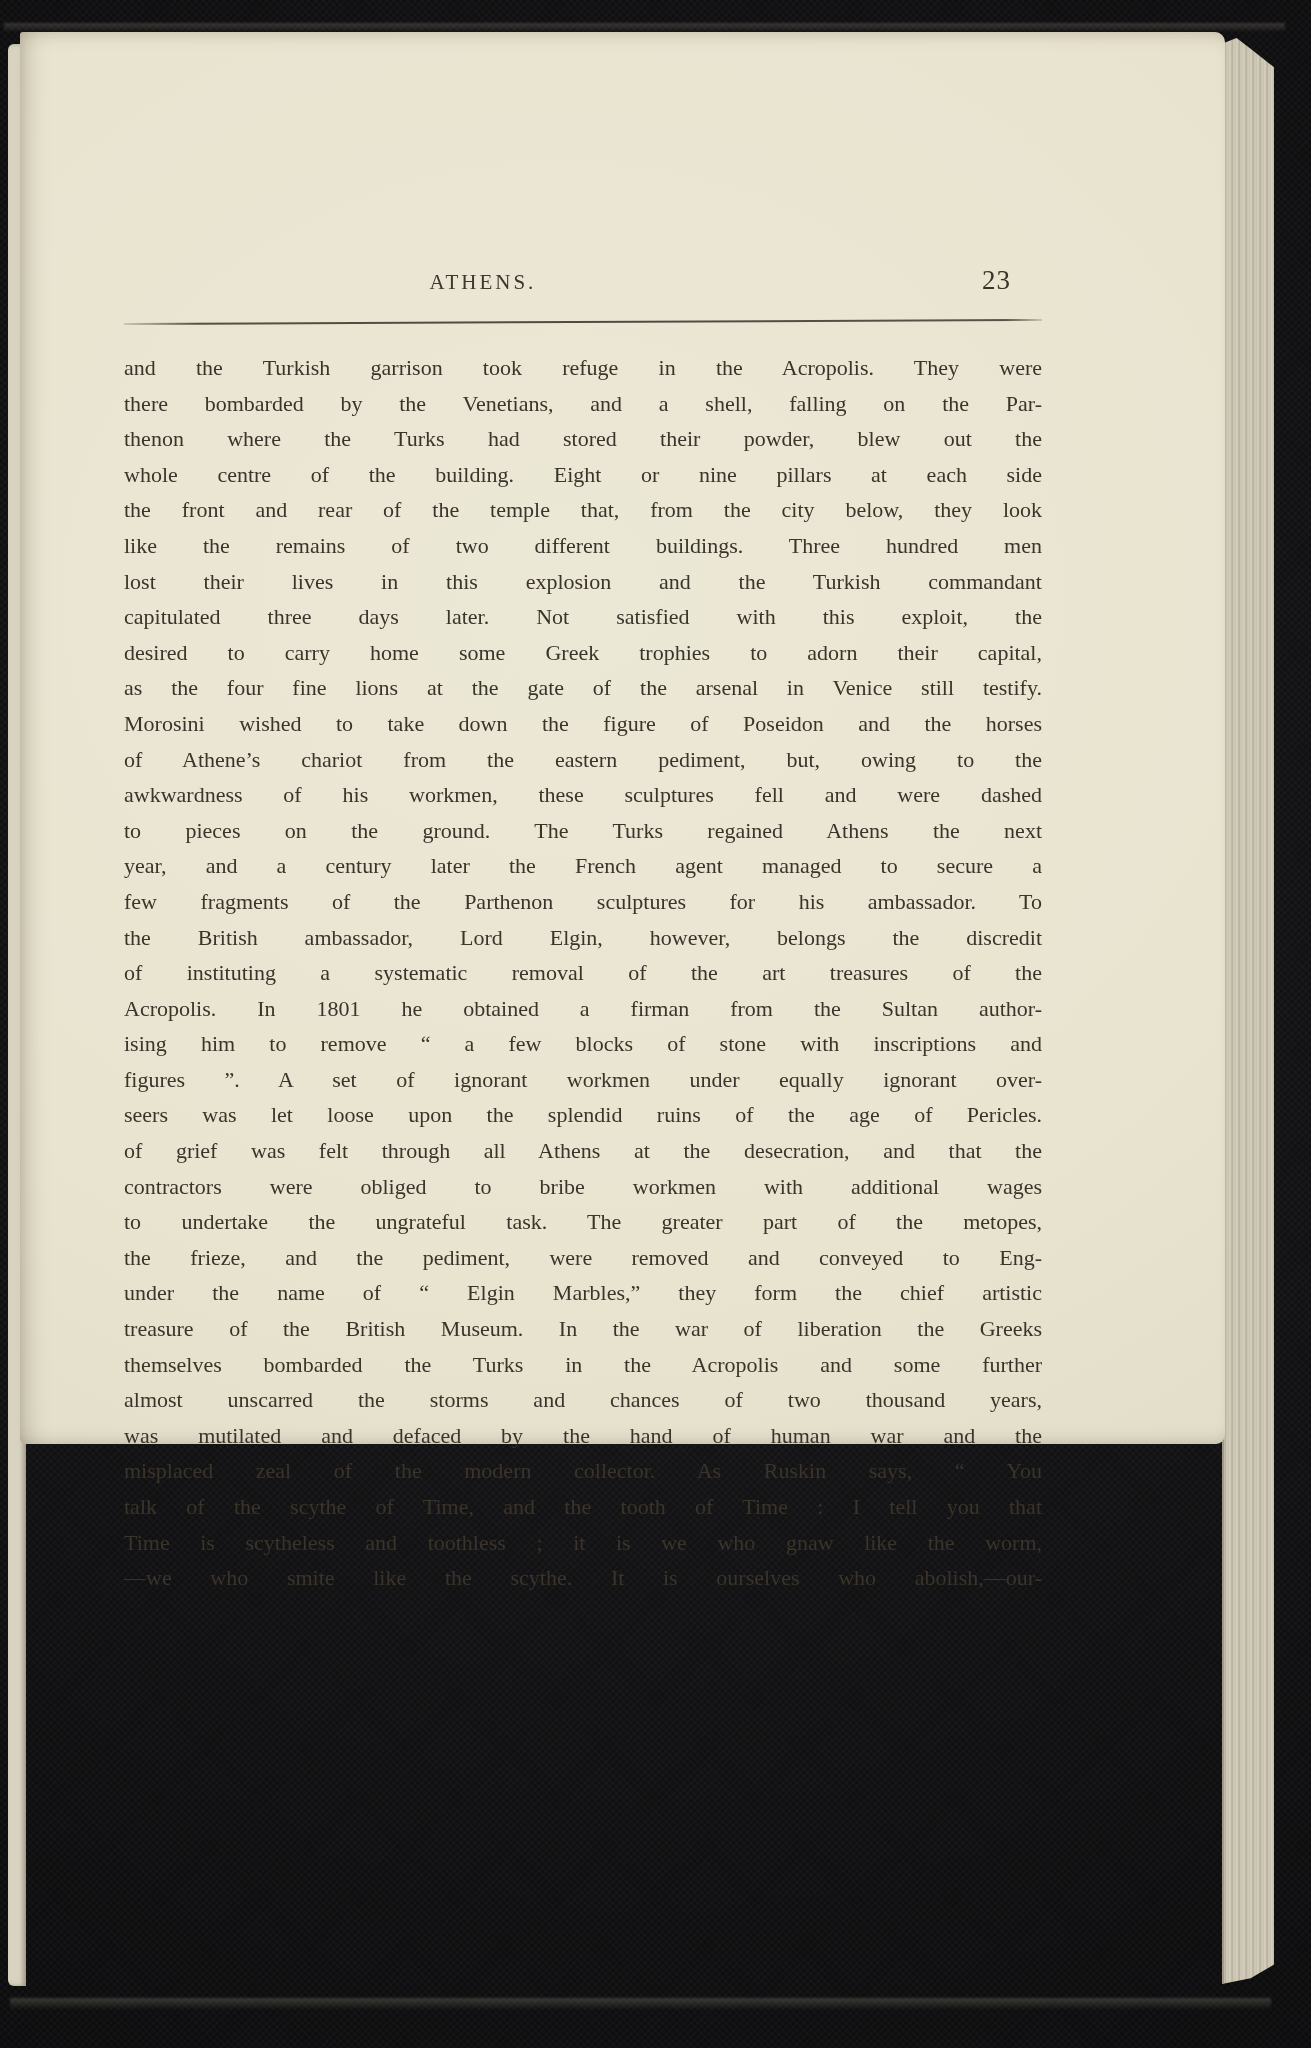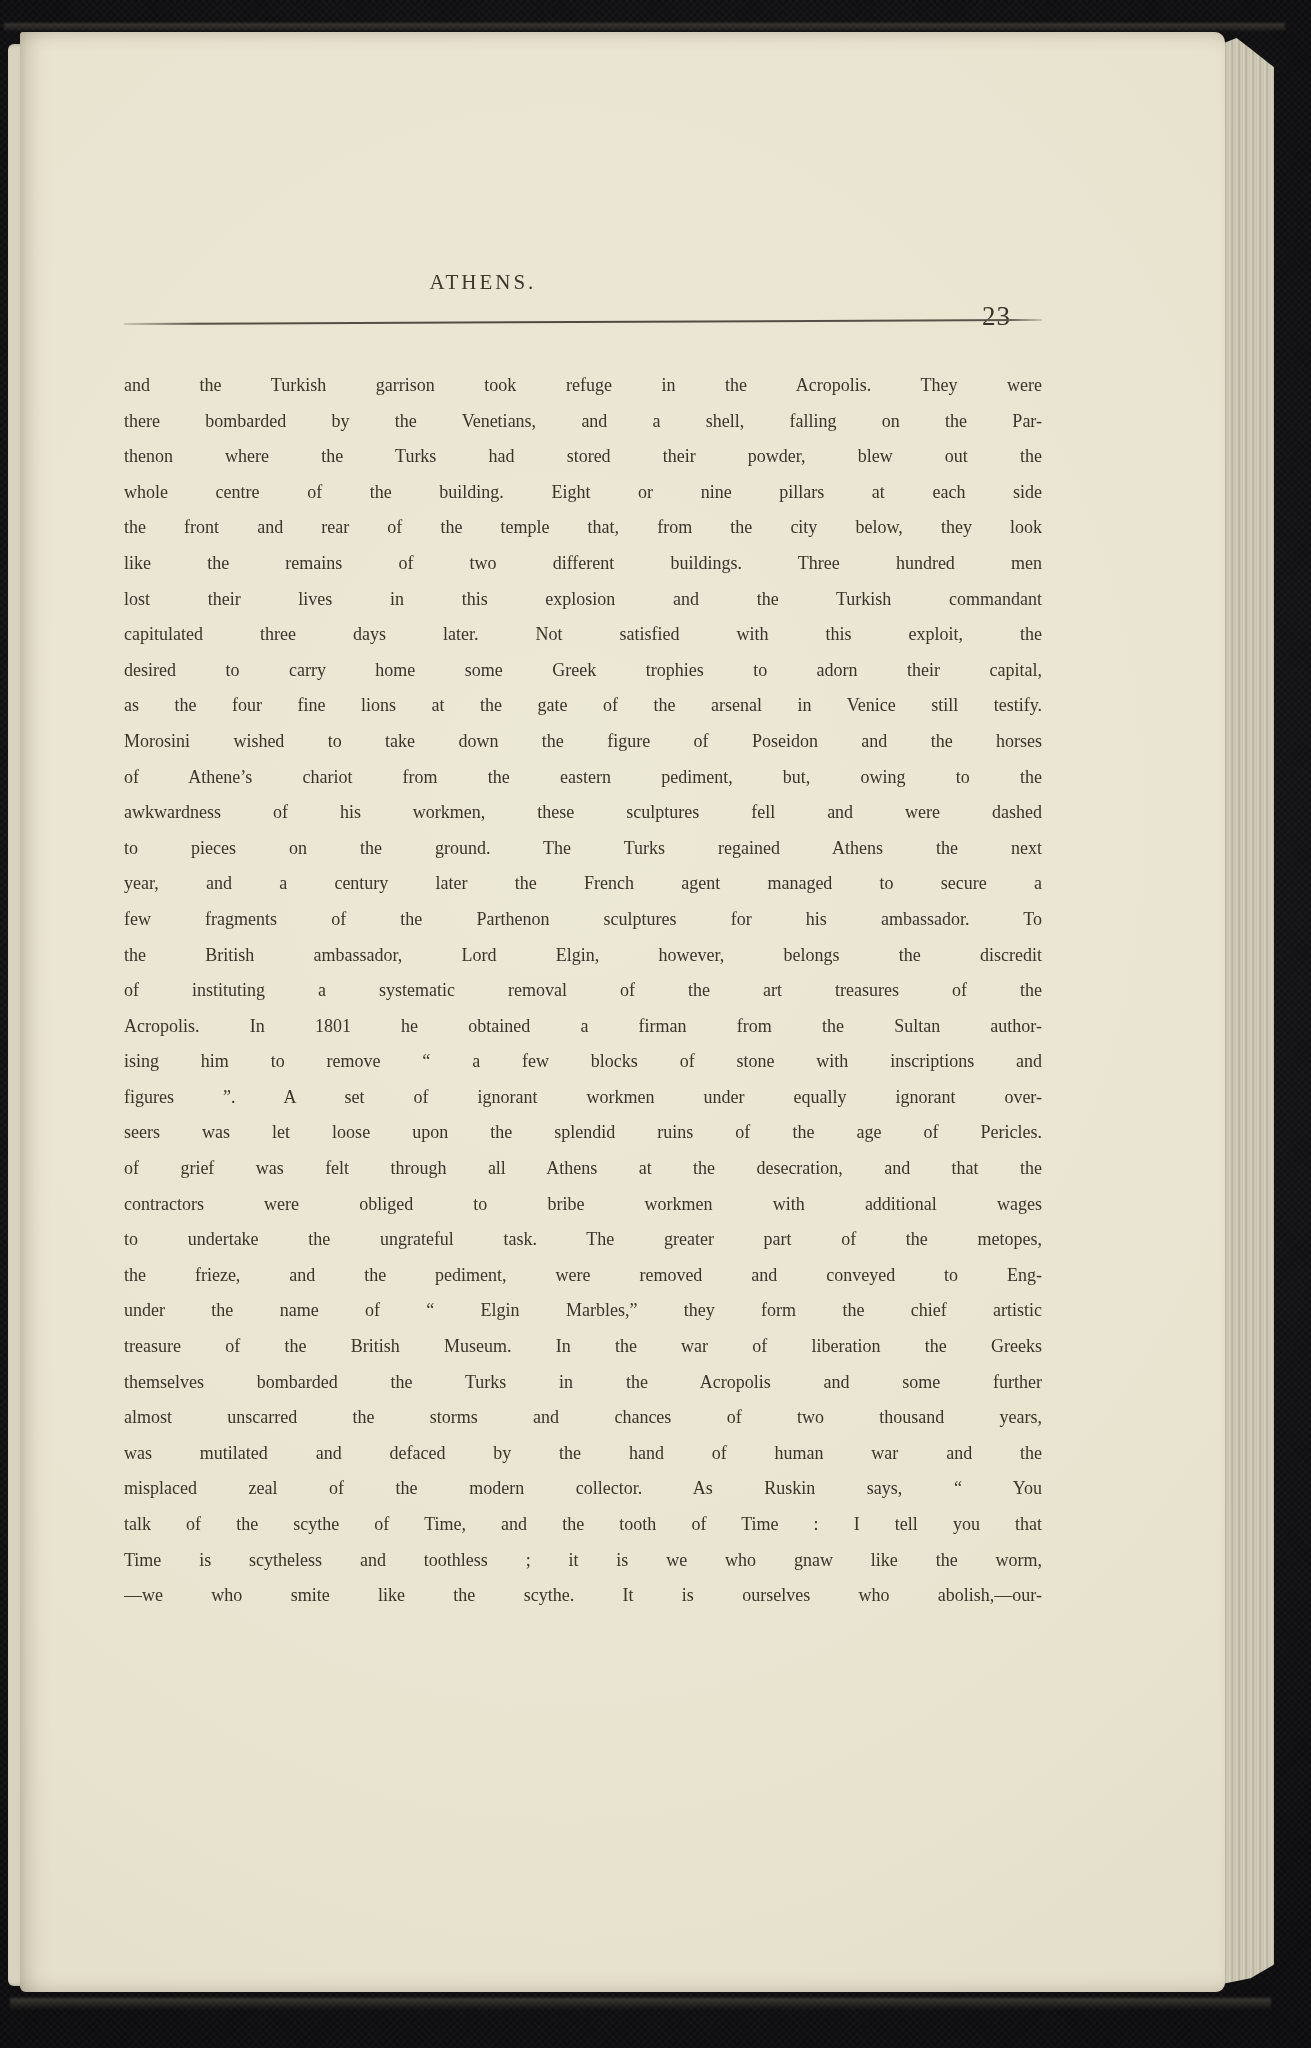--- a/index.html
+++ b/index.html
@@ -43,52 +43,51 @@
     position: absolute; left: 1222px; top: 38px; width: 52px; height: 1950px;
     background: repeating-linear-gradient(90deg,
       #d6d1bf 0px, #cdc8b5 2px, #b1ab97 3px, #d2cdba 5px, #c4bfac 7px);
     clip-path: polygon(0 0.3%, 28% 0%, 55% 0.55%, 100% 1.5%, 100% 98.8%, 55% 99.5%, 0 99.8%);
     border-radius: 0 8px 8px 0;
     box-shadow: inset 2px 0 0 rgba(120,113,95,0.55);
   }
 
   
   .page {
-    position: absolute; left: 20px; top: 32px; width: 1205px; height: 1960px;
+    position: absolute; left: 20px; top: 32px; width: 1205px; height: 1412px;
     background: radial-gradient(120% 90% at 45% 40%, #ece8d6 0%, var(--paper, #e9e4d0) 55%, #dfdac6 100%);
     border-radius: 3px 10px 9px 6px;
     box-shadow:
       inset 20px 0 26px -18px rgba(80,70,50,0.38),
       inset 0 14px 20px -16px rgba(80,70,50,0.30),
       inset 0 -14px 20px -16px rgba(80,70,50,0.28);
     color: var(--ink, #3a342b);
   }
 
   .running-title {
     position: absolute; top: 238px; left: 463px;
     transform: translateX(-50%);
     font-size: 21px; letter-spacing: 3px;
     color: #3d372e;
     white-space: nowrap;
   }
   .page-number {
     position: absolute; top: 233px; left: 962px;
     font-size: 27px; letter-spacing: 1px;
     color: #39332a;
-    margin-top: 36px;
   }
   .head-rule {
     position: absolute; top: 289px; left: 104px; width: 918px; height: 2px;
     background: linear-gradient(90deg, #57514637, #564f44 8%, #4f4940 55%, #5a5349 96%, #57514637);
     transform: rotate(-0.25deg);
   }
 
   .body-text {
-    position: absolute; top: 336px; left: 104px; width: 918px;
-    font-size: 18px;
+    position: absolute; top: 318px; left: 104px; width: 918px;
+    font-size: 22px;
     color: var(--ink, #3a342b);
   }
   .body-text .line {
     height: 35.6px; line-height: 35.6px;
     text-align: justify;
     text-align-last: justify;
     overflow: hidden;
     white-space: normal;
   }
 </style>

